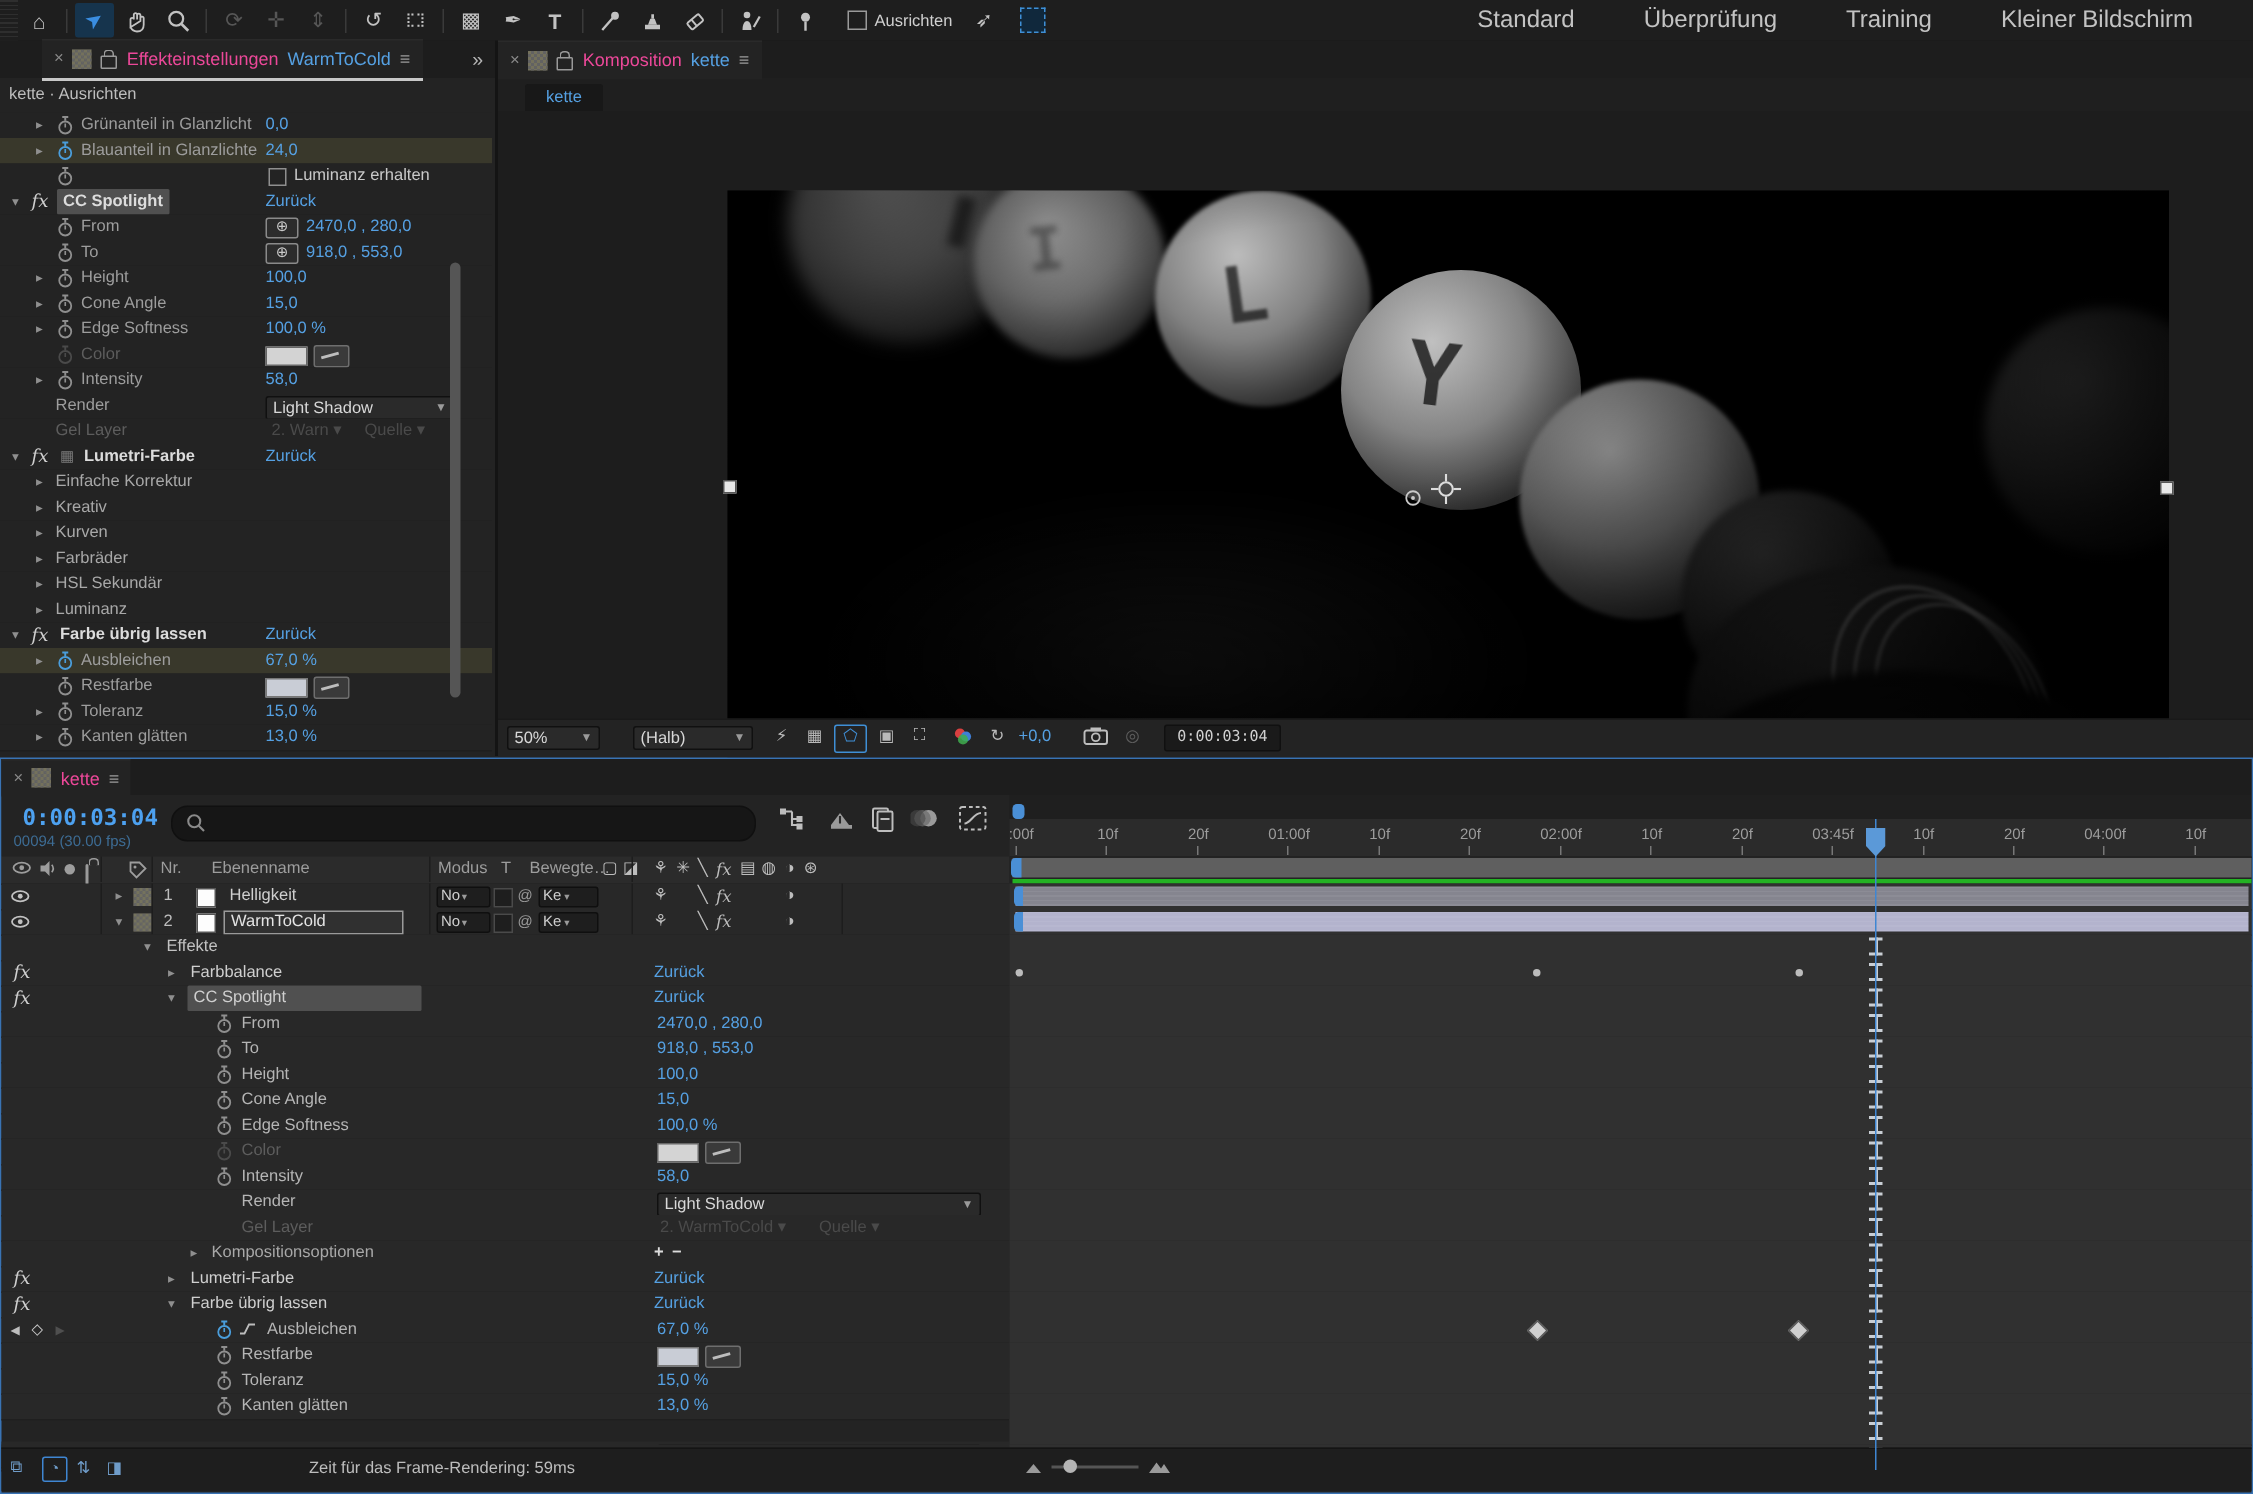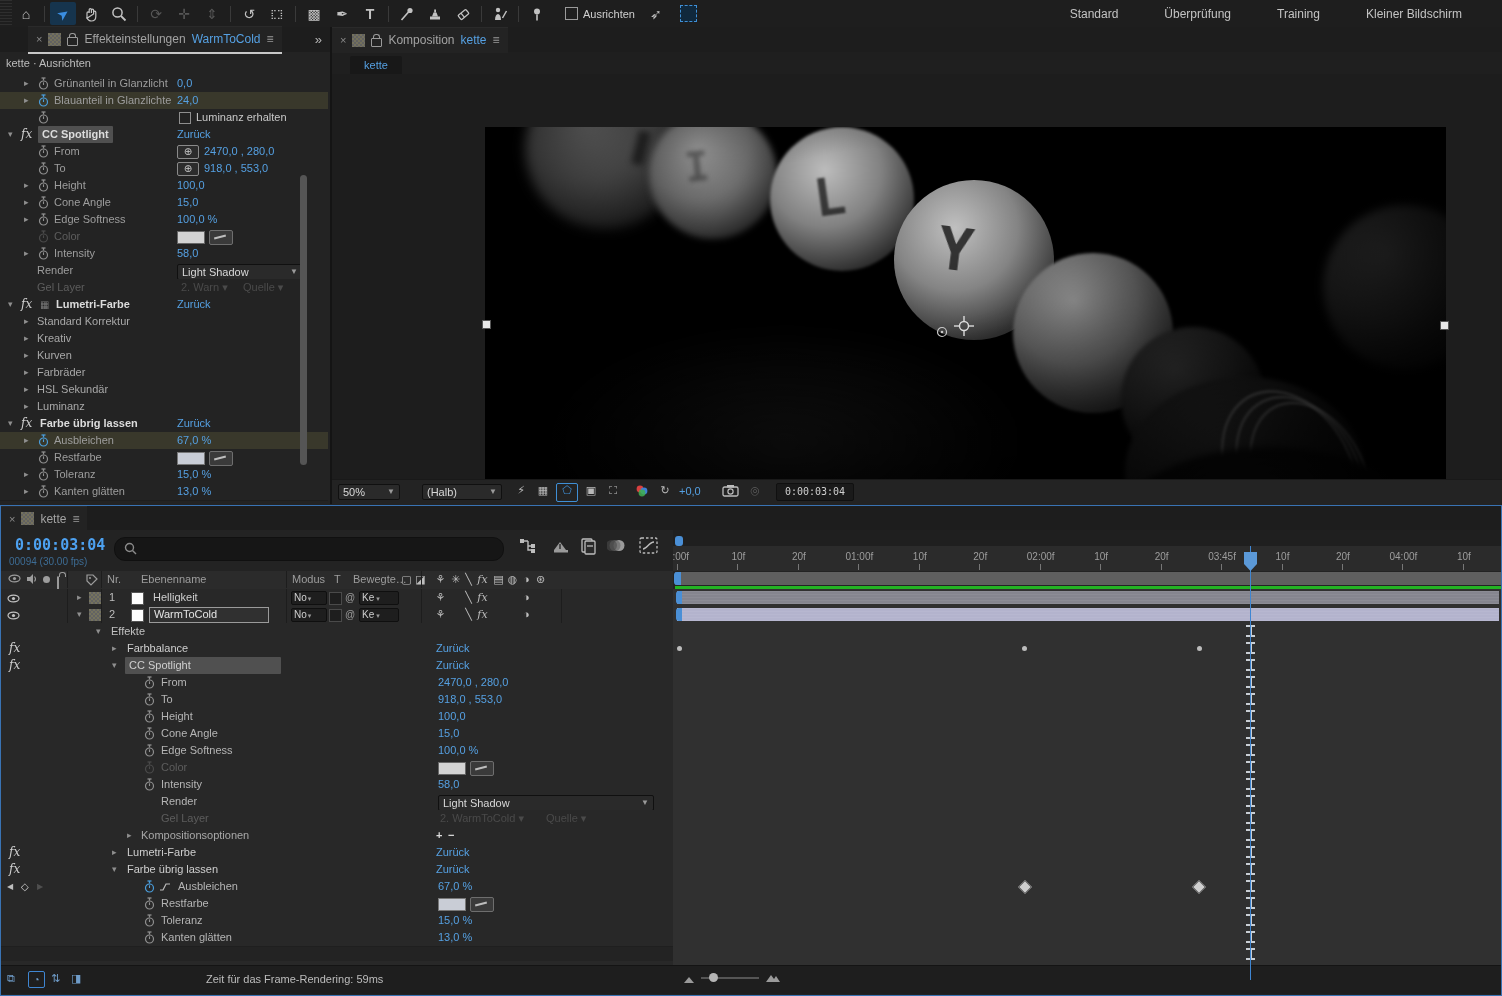--- a/index.html
+++ b/index.html
@@ -10,32 +10,32 @@
   .ico{display:inline-block;text-align:center;color:#b9b9b9;}
   .dim{color:#5d5d5d !important;}
   .blue{color:#55a0e2;}
   
   #topbar{position:absolute;left:0;top:0;width:1502px;height:27px;background:#1e1e1e;border-bottom:1px solid #141414;display:flex;align-items:center;}
   #tools{display:flex;align-items:center;height:27px;}
   .tool{width:26px;height:23px;display:flex;align-items:center;justify-content:center;font-size:14px;color:#c2c2c2;margin:0 1px;border-radius:2px;}
   .tool.sel{background:#16344d;color:#3a8de0;}
   .tool.dis{color:#565656;}
   .tsep{width:1px;height:16px;background:#3a3a3a;margin:0 4px;}
-  #workspaces{margin-left:auto;display:flex;gap:46px;padding-right:40px;color:#c3c3c3;font-size:12px;}
+  #workspaces{margin-left:auto;display:flex;gap:46px;padding-right:40px;color:#c3c3c3;font-size:16px;}
   .chkbox{width:11px;height:11px;border:1px solid #9a9a9a;background:#1e1e1e;display:inline-block;vertical-align:-2px;margin-right:5px;}
   .bluebox{width:15px;height:15px;border:1px dashed #3f8fd6;background:#10283c;display:inline-block;margin-left:10px;}
   
   .tabbar{position:absolute;left:0;top:0;right:0;height:25px;background:#1d1d1d;display:flex;align-items:center;}
   .tab{height:25px;display:flex;align-items:center;background:#232323;padding:0 8px;gap:6px;border-top:1px solid #2a2a2a;}
   .tab .close{color:#8a8a8a;font-size:11px;}
   .thumb{width:13px;height:13px;background:#8f8c6f;opacity:.75;background-image:linear-gradient(45deg,#777 25%,transparent 25%,transparent 75%,#777 75%),linear-gradient(45deg,#777 25%,transparent 25%,transparent 75%,#777 75%);background-size:4px 4px;background-position:0 0,2px 2px;}
   .lock{width:9px;height:7px;border:1px solid #9a9a9a;border-radius:1px;position:relative;margin-top:4px;}
   .lock:before{content:"";position:absolute;left:1px;top:-5px;width:5px;height:4px;border:1px solid #9a9a9a;border-bottom:none;border-radius:3px 3px 0 0;}
   .hamb{color:#9a9a9a;font-size:12px;letter-spacing:0;}
-  .tabtitle{color:#a3a3a3;font-size:12px;}
+  .tabtitle{color:#ec4899;font-size:12px;}
   .tabcomp{color:#55a0e2;font-size:12px;}
   
   .frow{position:absolute;left:0;width:328px;height:17px;line-height:17px;background:#232323;border-bottom:1px solid #1e1e1e;white-space:nowrap;}
   .frow.hl{background:#39382b;}
   .chip{background:#505050;color:#e6e6e6;padding:0 4px;border-radius:1px;}
   .fxit{font-style:italic;color:#cfcfcf;font-family:"DejaVu Serif",serif;font-size:12px;}
   .swatch{display:inline-block;width:26px;height:11px;border:1px solid #777;vertical-align:-2px;}
   .picker{display:inline-block;width:22px;height:13px;background:#3a3a3a;border:1px solid #6e6e6e;border-radius:2px;margin-left:4px;vertical-align:-3px;position:relative;}
   .picker:before{content:"";position:absolute;left:4px;top:5px;width:12px;height:2px;background:#bdbdbd;transform:rotate(-15deg);}
   .ddv{position:absolute;height:14px;line-height:14px;background:#2a2a2a;border:1px solid #101010;color:#d8d8d8;padding:0 4px;border-radius:2px;}
@@ -304,21 +304,21 @@
         </div>
         <div class="frow" style="top: 221px;">
           <span style="position: absolute; left: 8px; font-size: 9px; color: rgb(143, 143, 143);">▾</span>
           <span class="fxit abs" style="position: absolute; left: 21px;">fx</span>
           <span style="position: absolute; left: 40px; color: rgb(122, 122, 122); font-size: 10px;">▦</span>
           <span style="position: absolute; left: 56px; font-weight: bold; color: rgb(220, 220, 220);">Lumetri-Farbe</span>
           <span style="position: absolute; left: 177px; color: rgb(85, 160, 226);">Zurück</span>
         </div>
         <div class="frow" style="top: 238px;">
           <span style="position: absolute; left: 24px; font-size: 9px; color: rgb(143, 143, 143);">▸</span>
-          <span style="position: absolute; left: 37px; color: rgb(168, 168, 168);">Standard Korrektur</span>
+          <span style="position: absolute; left: 37px; color: rgb(168, 168, 168);">Einfache Korrektur</span>
         </div>
         <div class="frow" style="top: 255px;">
           <span style="position: absolute; left: 24px; font-size: 9px; color: rgb(143, 143, 143);">▸</span>
           <span style="position: absolute; left: 37px; color: rgb(168, 168, 168);">Kreativ</span>
         </div>
         <div class="frow" style="top: 272px;">
           <span style="position: absolute; left: 24px; font-size: 9px; color: rgb(143, 143, 143);">▸</span>
           <span style="position: absolute; left: 37px; color: rgb(168, 168, 168);">Kurven</span>
         </div>
         <div class="frow" style="top: 289px;">

